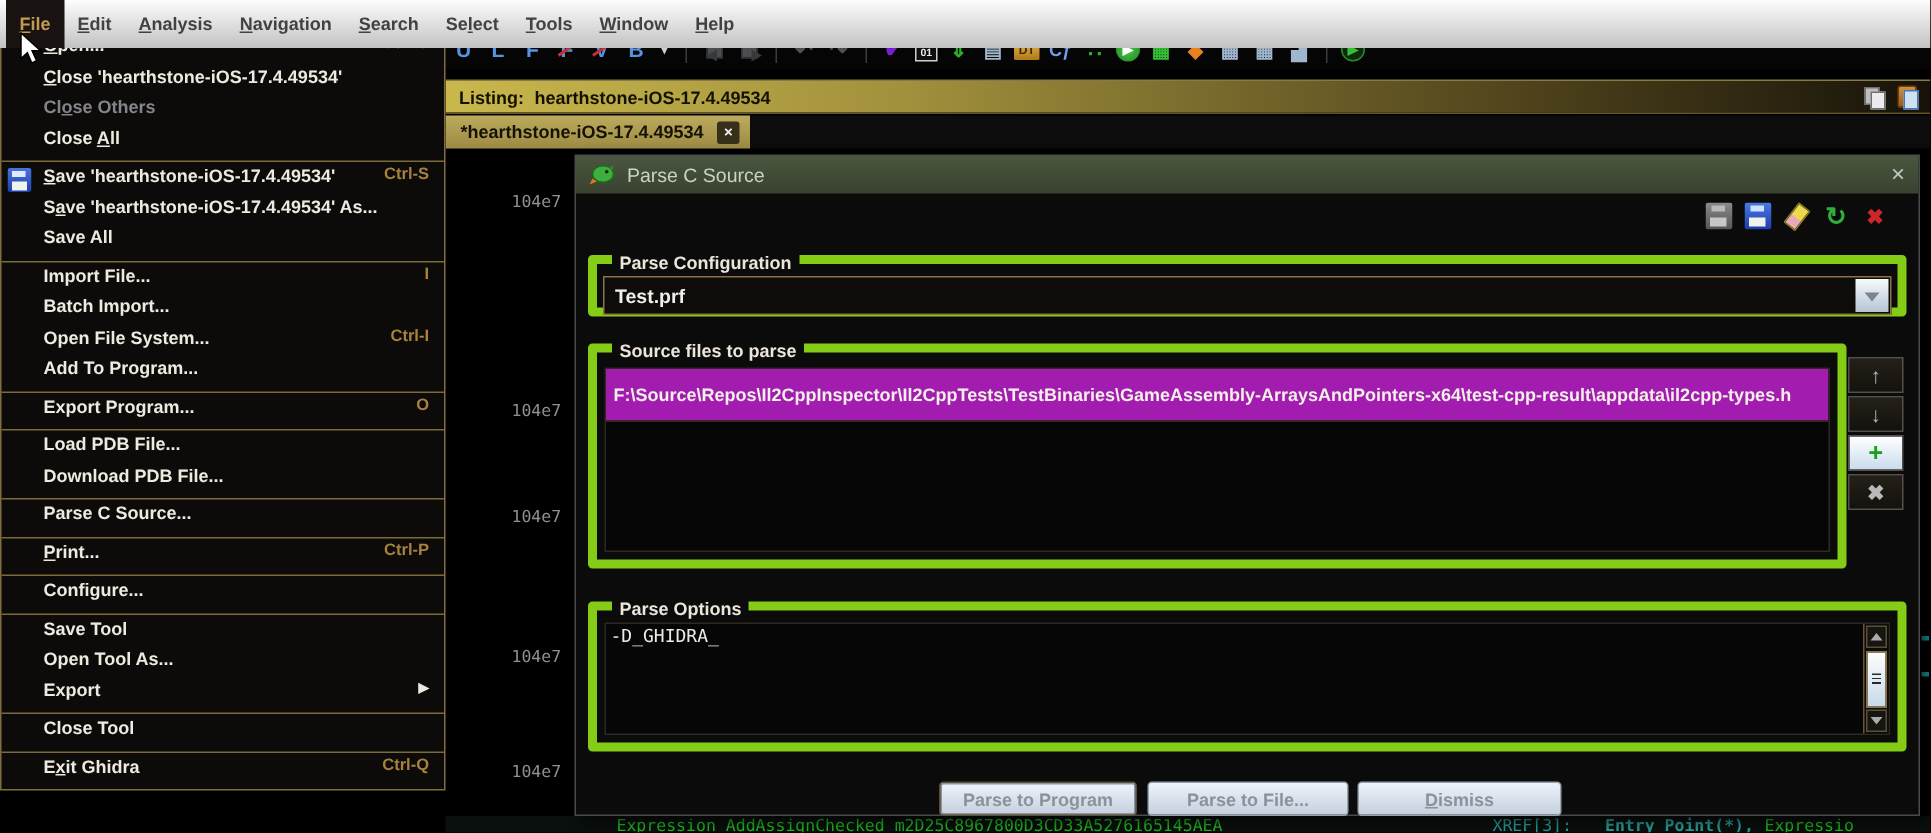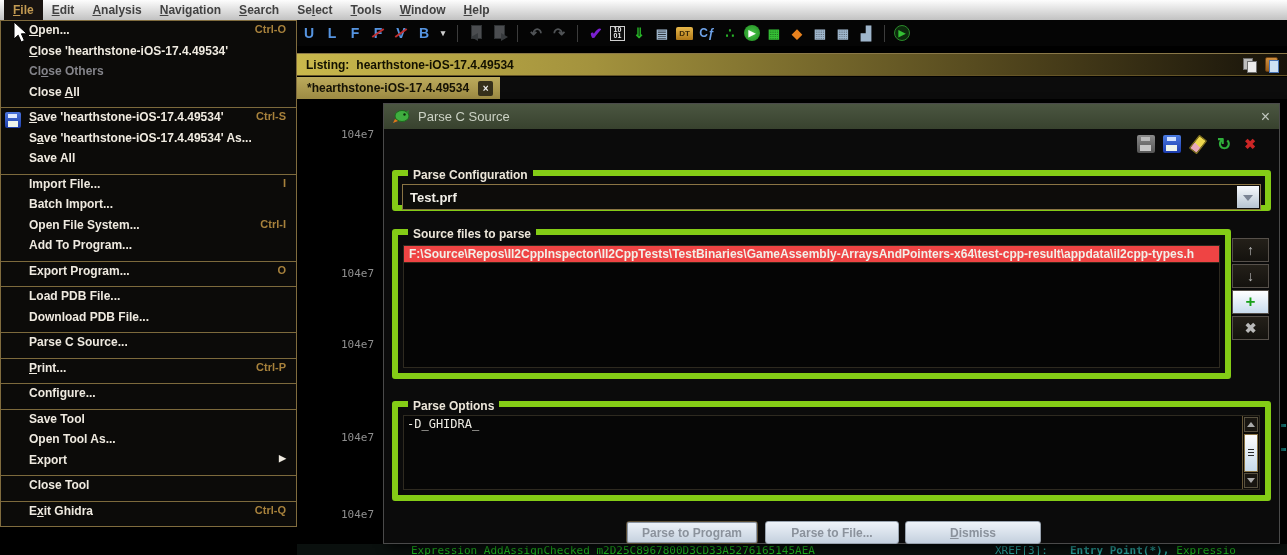--- a/index.html
+++ b/index.html
@@ -2,21 +2,21 @@
 <html><head>
 <meta charset="utf-8">
 <style>
   * { margin:0; padding:0; box-sizing:border-box; }
   html,body { width:1287px; height:555px; }
   body { position:relative; overflow:hidden; background:#000;
          font-family:"Liberation Sans",sans-serif; }
   .u { text-decoration:underline; }
 
   
-  .menubar { position:absolute; left:0; top:0; width:100%; height:20px;
+  .menubar { position:absolute; left:0; top:0; width:100%; height:32px;
     background:linear-gradient(#fdfdfd,#c2c2c2); display:flex; align-items:stretch;
     padding-left:4px; z-index:50; }
   .mb-item { padding:0 9px; font-size:12px; font-weight:bold; color:#424242;
     display:flex; align-items:center; }
   .mb-item.selected { background:#181310; color:#c39a52; }
 
   
   .file-menu { position:absolute; left:0; top:20px; width:297px; background:#0c0b09;
     border:1px solid #806c3e; z-index:40; padding:2px 0; }
   .menu-item { position:relative; height:20.5px; display:flex; align-items:flex-start;
@@ -136,21 +136,21 @@
     font-size:13px; font-weight:bold; color:#f2efe8; }
   .combo-btn { position:absolute; right:1px; top:1px; bottom:1px; width:22px;
     background:linear-gradient(#f7fafd,#b6c4d2); display:flex; align-items:center;
     justify-content:center; }
   .combo-arrow { width:0; height:0; border:5px solid transparent; border-top:6px solid #7a8494;
     margin-top:6px; }
 
   #grp-src { left:8px; top:125px; width:839px; height:150px; }
   .src-list { position:absolute; left:5px; top:10px; right:5px; bottom:5px; background:#050505;
     border:1px solid #2e2a20; overflow:hidden; }
-  .src-row { height:17px; background:#ef4444; border-bottom:1px solid #35291a; display:flex;
+  .src-row { height:35px; background:#a21caf; border-bottom:1px solid #35291a; display:flex;
     align-items:center; padding-left:5px; font-size:12px; font-weight:bold; color:#f2efe8;
     white-space:nowrap; }
   .side-btns { position:absolute; left:848px; top:134px; width:37px; display:flex;
     flex-direction:column; gap:2px; }
   .sbtn { height:24px; background:linear-gradient(#242019,#14120e); border:1px solid #56504a;
     display:flex; align-items:center; justify-content:center; color:#b9b9b9; font-size:14px;
     font-weight:bold; }
   .sbtn.light { background:linear-gradient(#ffffff,#c9dcee); color:#18a018; font-size:17px; }
 
   #grp-opts { left:8px; top:297px; width:879px; height:100px; }

